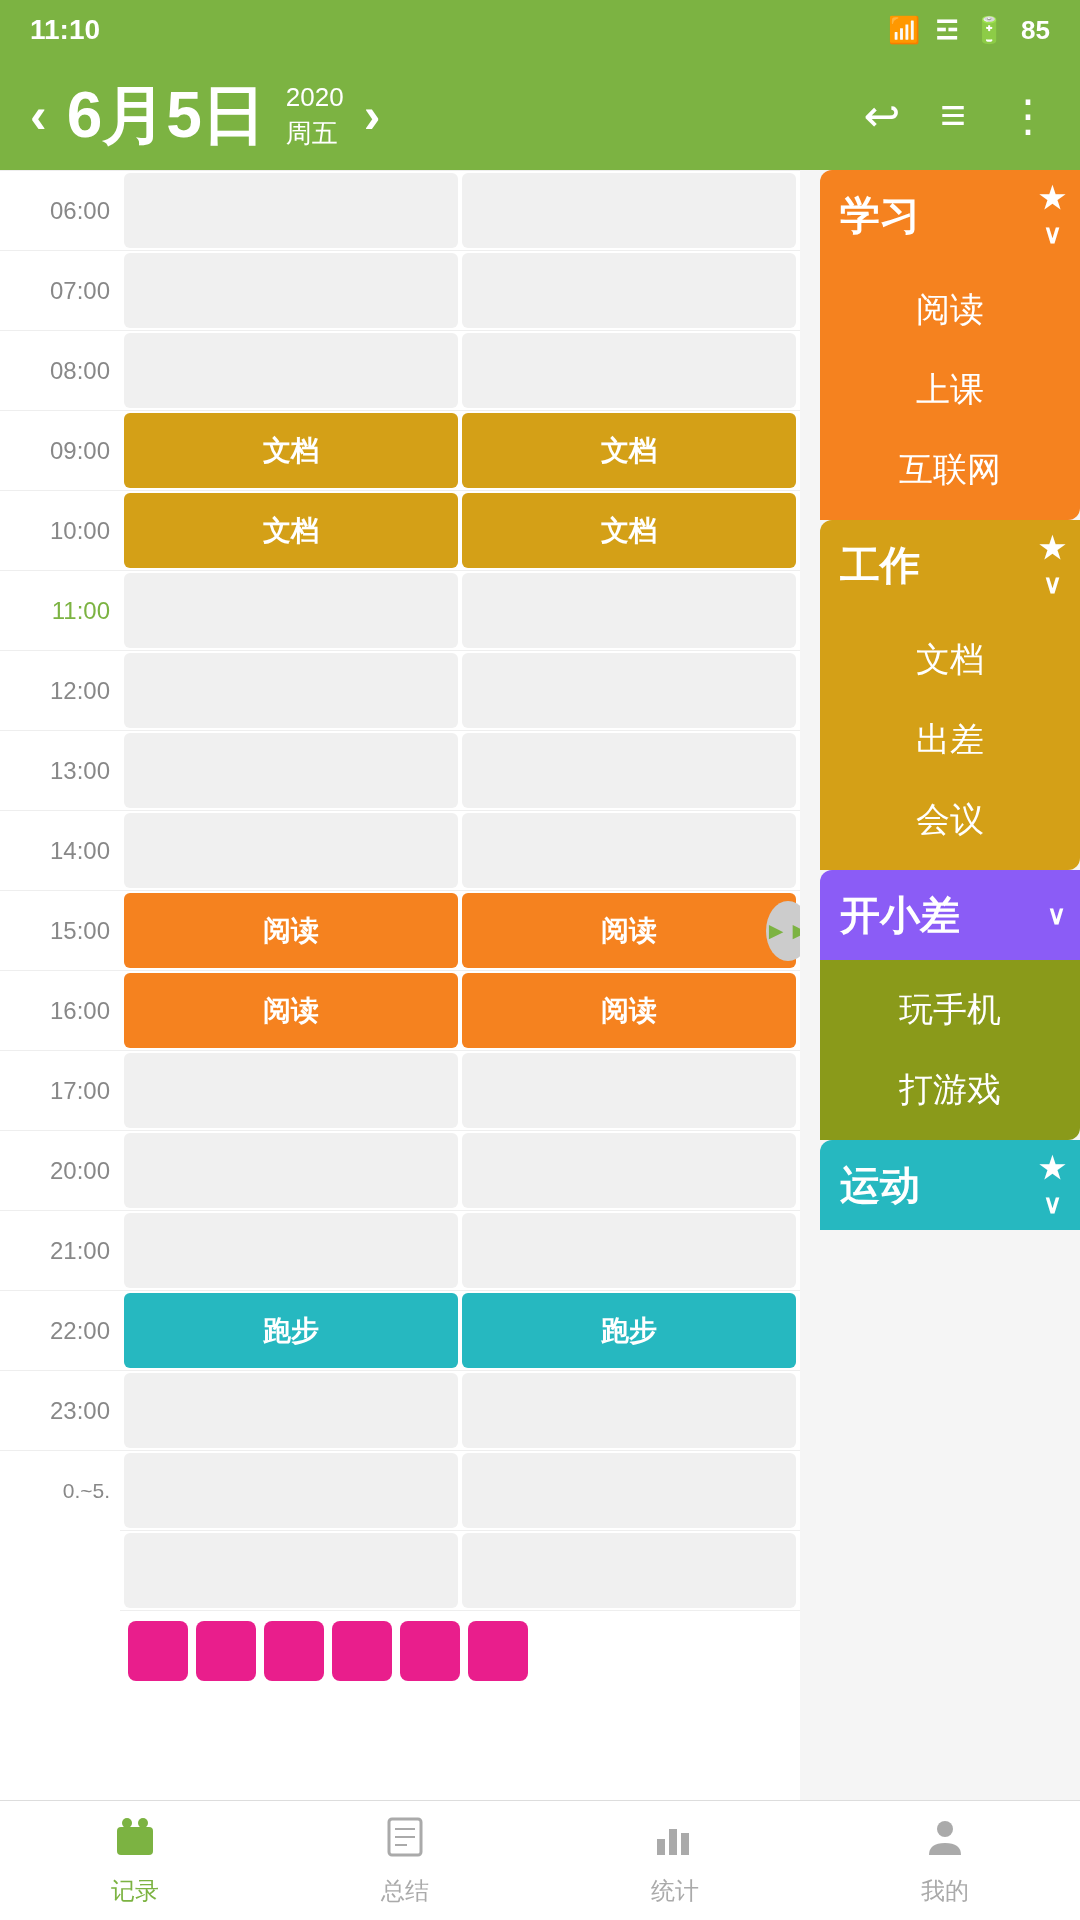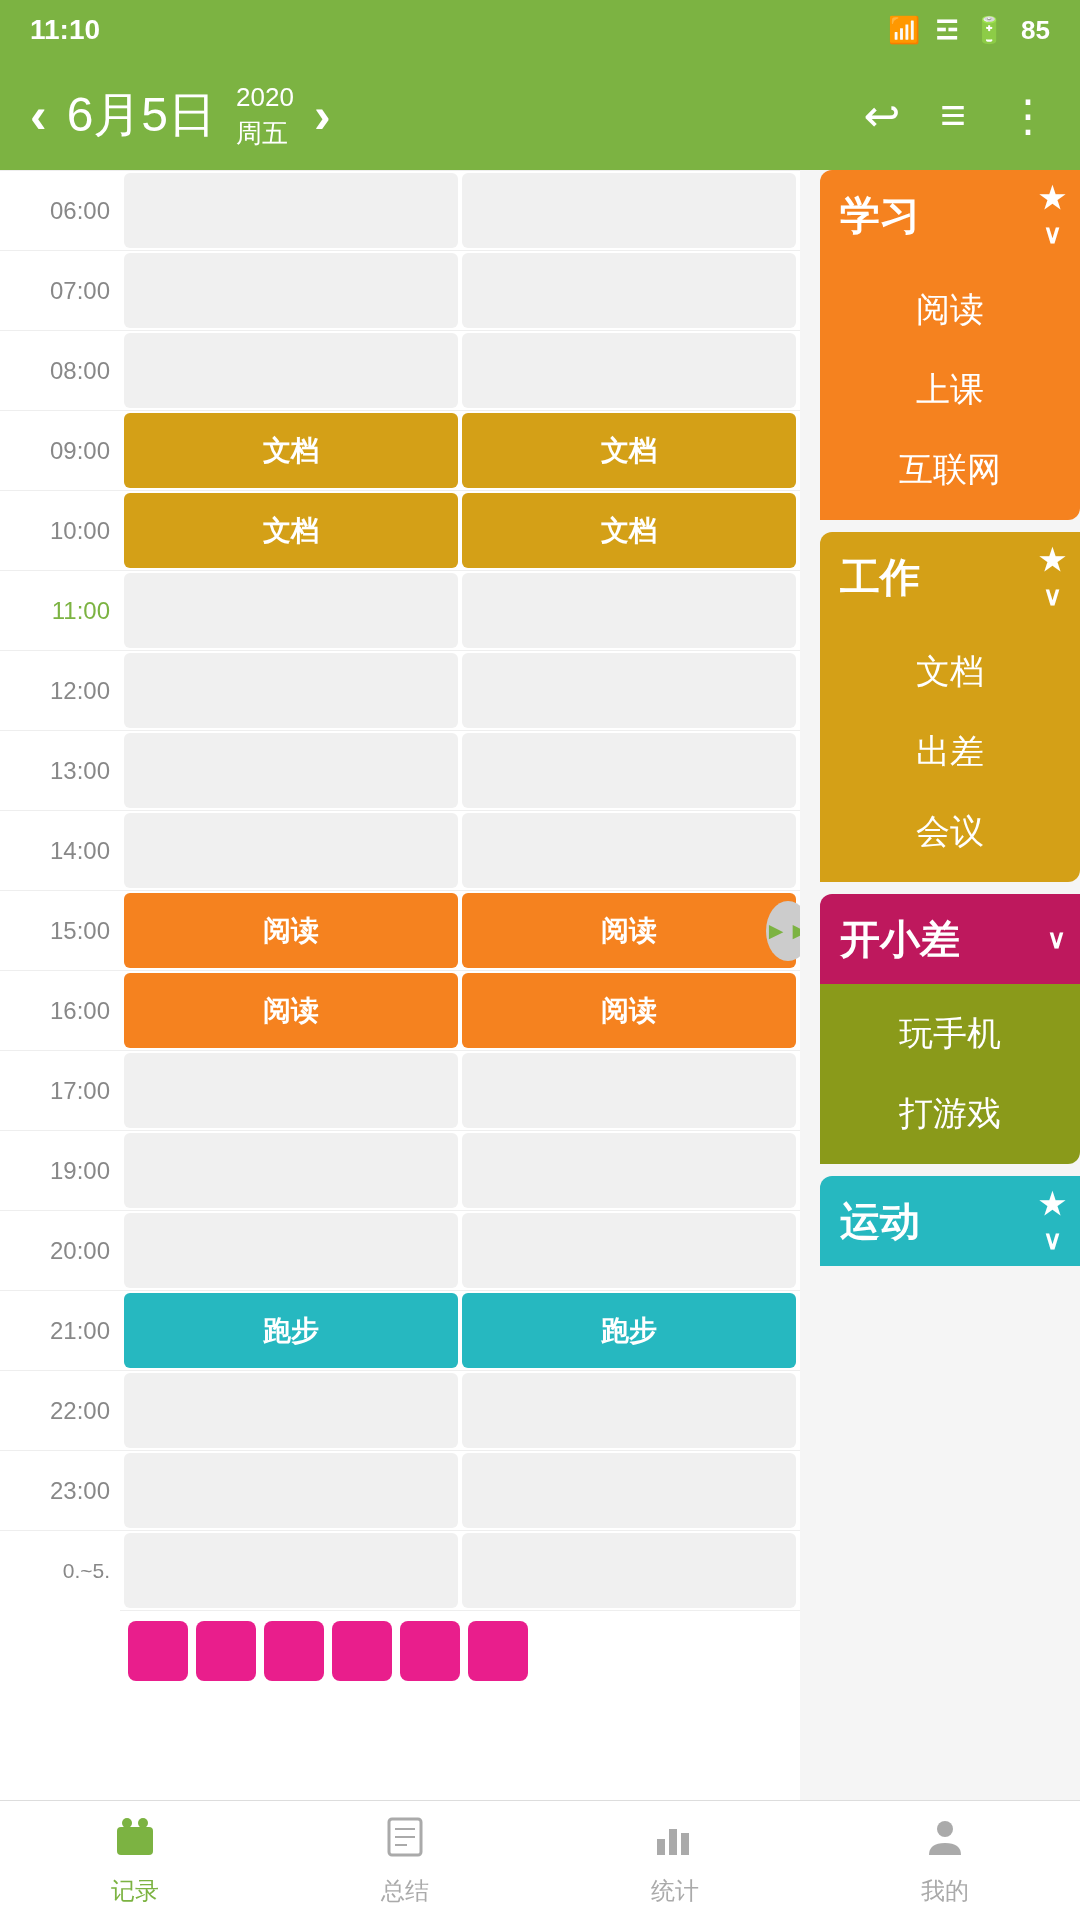--- a/index.html
+++ b/index.html
@@ -46,22 +46,22 @@
       display: flex;
       align-items: center;
       gap: 20px;
     }
     .header-arrow {
       font-size: 50px;
       font-weight: bold;
       cursor: pointer;
     }
     .header-main-date {
-      font-size: 48px;
-      font-weight: normal;
+      font-size: 64px;
+      font-weight: bold;
     }
     .header-year-week {
       display: flex;
       flex-direction: column;
       font-size: 26px;
       line-height: 1.4;
     }
     .header-icons {
       display: flex;
       align-items: center;
@@ -157,21 +157,21 @@
       width: 280px;
       flex-shrink: 0;
       background: #f5f5f5;
       overflow-y: auto;
       display: flex;
       flex-direction: column;
       gap: 0;
     }
 
     .category-block {
-      margin-bottom: 12px;
+      margin-bottom: 0;
       padding-left: 20px;
     }
 
     .category-header {
       height: 90px;
       display: flex;
       align-items: center;
       justify-content: space-between;
       padding: 0 20px;
       color: white;
@@ -269,21 +269,20 @@
       <div class="time-slot">08:00</div>
       <div class="time-slot">09:00</div>
       <div class="time-slot">10:00</div>
       <div class="time-slot current">11:00</div>
       <div class="time-slot">12:00</div>
       <div class="time-slot">13:00</div>
       <div class="time-slot">14:00</div>
       <div class="time-slot">15:00</div>
       <div class="time-slot">16:00</div>
       <div class="time-slot">17:00</div>
-      <div class="time-slot">19:00</div>
       <div class="time-slot">20:00</div>
       <div class="time-slot">21:00</div>
       <div class="time-slot">22:00</div>
       <div class="time-slot">23:00</div>
       <div class="time-slot bottom-labels">0.~5.</div>
     </div>
 
   <div class="grid-area" id="gridArea">
 
   <div class="grid-row">
@@ -392,21 +391,21 @@
             <span style="font-size: 26px; color: white;">∨</span>
           </div>
         </div>
         <div class="category-items" style="background: rgb(212, 160, 23); border-radius: 0px 0px 12px;">
           <div class="category-item">文档</div>
           <div class="category-item">出差</div>
           <div class="category-item">会议</div>
         </div>
       </div>
       <div class="category-block" style="position: relative;">
-        <div class="category-header" style="background: #be185d; border-radius: 12px 0px 0px;">
+        <div class="category-header" style="background: #8b5cf6; border-radius: 12px 0px 0px;">
           <span>开小差</span>
           <div style="position: absolute; right: 14px; top: 0px; display: flex; flex-direction: column; align-items: center; justify-content: center; height: 100%; gap: 4px;">
             <span style="font-size: 26px; color: white;">∨</span>
           </div>
         </div>
         <div class="category-items" style="background: rgb(138, 154, 26); border-radius: 0px 0px 12px;">
           <div class="category-item">玩手机</div>
           <div class="category-item">打游戏</div>
         </div>
       </div>

